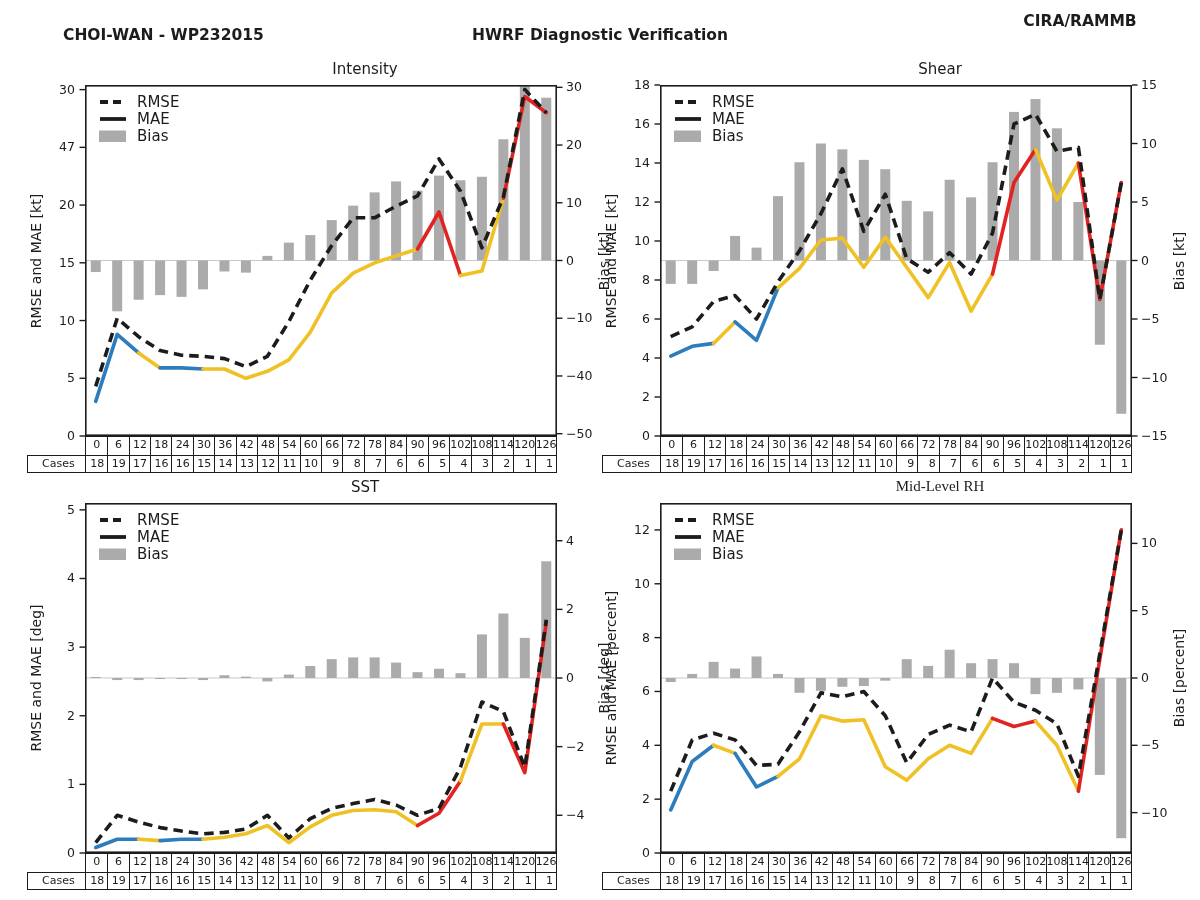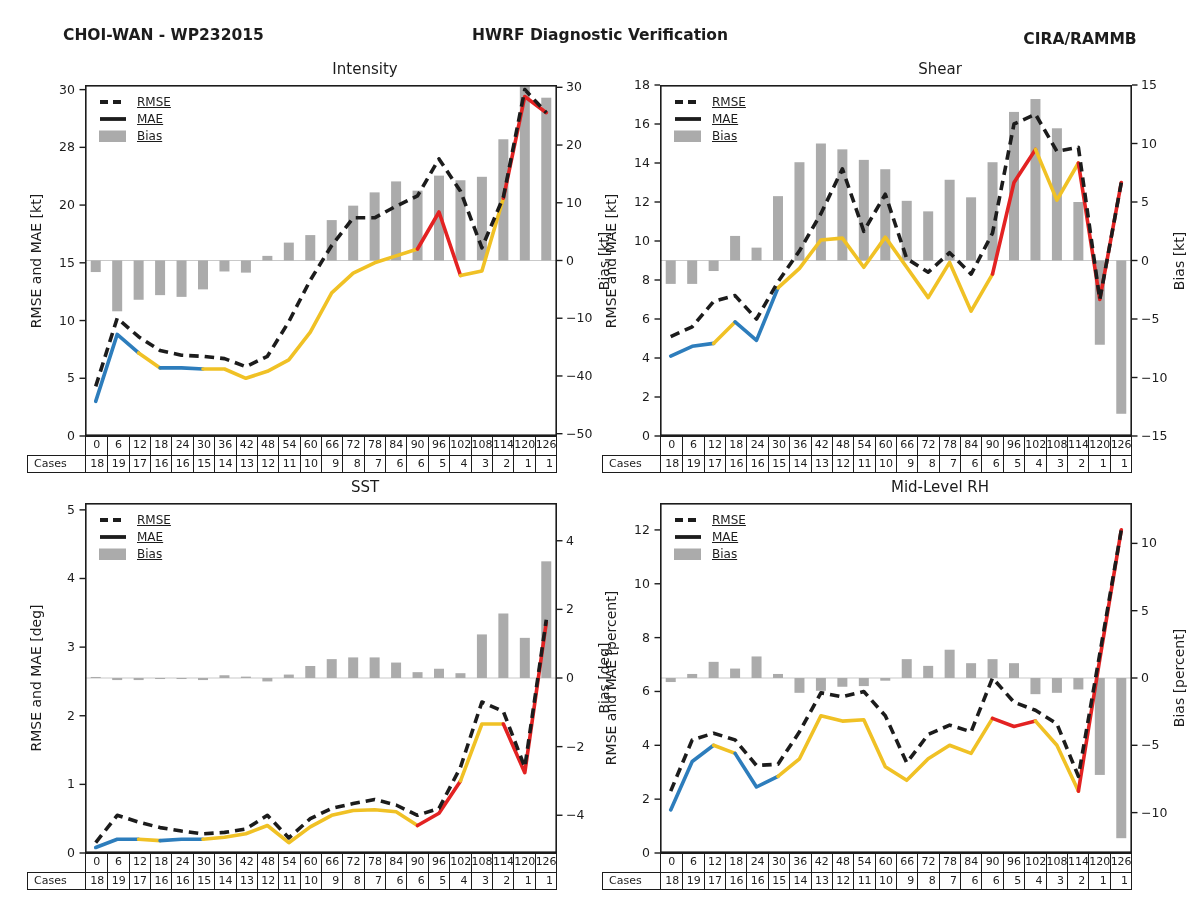--- a/index.html
+++ b/index.html
@@ -7,39 +7,39 @@
        font-family:"DejaVu Sans","Liberation Sans",sans-serif;color:#1c1c1c;}
   .abs{position:absolute;}
   .hdr{font-weight:bold;font-size:15.5px;white-space:nowrap;}
   .panel-title{font-size:15px;text-align:center;white-space:nowrap;transform:translateX(-50%);margin-left:44px;}
   .ytick{font-size:12.5px;line-height:12px;white-space:nowrap;transform:translateY(-50%);}
   .ytick.left{text-align:right;}
   .axlab{font-size:14px;white-space:nowrap;transform:translate(-50%,-50%) rotate(-90deg);}
   .legend{display:flex;flex-direction:column;gap:2px;}
   .legend-row{display:flex;align-items:center;height:15px;}
   .legend-row svg{margin-right:9px;}
-  .legend-row span{font-size:12px;line-height:14px;text-decoration:underline;}
+  .legend-row span{font-size:15px;line-height:14px;}
   .xrow{display:grid;grid-template-columns:repeat(22,1fr);box-sizing:border-box;
         border:1.3px solid #1c1c1c;border-bottom:none;background:#fff;}
   .xrow.cases-vals{border:1.3px solid #1c1c1c;}
   .cell{box-sizing:border-box;border-left:1.2px solid #1c1c1c;font-size:11px;
         line-height:16.5px;text-align:center;overflow:hidden;}
   .cell:first-child{border-left:none;}
   .cell.num{text-align:right;padding-right:3px;}
   .cases-box{box-sizing:border-box;border:1.3px solid #1c1c1c;border-right:none;background:#fff;
-             font-size:11px;line-height:16.5px;padding-left:6px;}
+             font-size:11px;line-height:16.5px;padding-left:14px;}
   svg{display:block;overflow:visible;}
 </style>
 </head>
 <body>
 
 <div id="fig">
   <div class="abs hdr" style="left:63px;top:26px;">CHOI-WAN - WP232015</div>
   <div class="abs hdr" style="left:600px;top:26px;transform:translateX(-50%);">HWRF Diagnostic Verification</div>
-  <div class="abs hdr" style="left:1080px;top:30px;transform:translateX(-50%);">CIRA/RAMMB</div>
+  <div class="abs hdr" style="left:1080px;top:12px;transform:translateX(-50%);">CIRA/RAMMB</div>
 <div class="panel-title" style="position:absolute;left:321px;top:60px;">Intensity</div>
     <svg width="472" height="351" style="position:absolute;left:85px;top:85px;">
       <line x1="0" y1="175.5" x2="472" y2="175.5" stroke="#c9c9c9" stroke-width="1.2"></line>
       <rect x="5.727272727272727" y="175.5" width="10" height="11.546052631578931" fill="#ababab"></rect>
       <rect x="27.18181818181818" y="175.5" width="10" height="50.80263157894737" fill="#ababab"></rect>
       <rect x="48.63636363636363" y="175.5" width="10" height="39.25657894736844" fill="#ababab"></rect>
       <rect x="70.0909090909091" y="175.5" width="10" height="34.63815789473685" fill="#ababab"></rect>
       <rect x="91.54545454545453" y="175.5" width="10" height="36.3700657894737" fill="#ababab"></rect>
       <rect x="113" y="175.5" width="10" height="28.86513157894737" fill="#ababab"></rect>
       <rect x="134.45454545454544" y="175.5" width="10" height="10.96875" fill="#ababab"></rect>
@@ -102,21 +102,21 @@
       <line x1="396.9090909090909" y1="351" x2="396.9090909090909" y2="355.5" stroke="#1c1c1c" stroke-width="1.4"></line>
       <line x1="418.3636363636363" y1="351" x2="418.3636363636363" y2="355.5" stroke="#1c1c1c" stroke-width="1.4"></line>
       <line x1="439.8181818181818" y1="351" x2="439.8181818181818" y2="355.5" stroke="#1c1c1c" stroke-width="1.4"></line>
       <line x1="461.27272727272725" y1="351" x2="461.27272727272725" y2="355.5" stroke="#1c1c1c" stroke-width="1.4"></line>
     </svg>
     <div class="ytick left" style="position:absolute;left:43px;top:436px;width:32px;">0</div>
     <div class="ytick left" style="position:absolute;left:43px;top:378.26973684210526px;width:32px;">5</div>
     <div class="ytick left" style="position:absolute;left:43px;top:320.5394736842105px;width:32px;">10</div>
     <div class="ytick left" style="position:absolute;left:43px;top:262.8092105263158px;width:32px;">15</div>
     <div class="ytick left" style="position:absolute;left:43px;top:205.07894736842104px;width:32px;">20</div>
-    <div class="ytick left" style="position:absolute;left:43px;top:147.3486842105263px;width:32px;">28</div>
+    <div class="ytick left" style="position:absolute;left:43px;top:147.3486842105263px;width:32px;">47</div>
     <div class="ytick left" style="position:absolute;left:43px;top:89.61842105263156px;width:32px;">30</div>
     <div class="ytick" style="position:absolute;left:566px;top:433.6907894736842px;">−50</div>
     <div class="ytick" style="position:absolute;left:566px;top:375.9605263157895px;">−40</div>
     <div class="ytick" style="position:absolute;left:566px;top:318.23026315789474px;">−10</div>
     <div class="ytick" style="position:absolute;left:566px;top:260.5px;">0</div>
     <div class="ytick" style="position:absolute;left:566px;top:202.76973684210526px;">10</div>
     <div class="ytick" style="position:absolute;left:566px;top:145.03947368421052px;">20</div>
     <div class="ytick" style="position:absolute;left:566px;top:87.30921052631578px;">30</div>
     <div class="axlab" style="position:absolute;left:36px;top:260.5px;">RMSE and MAE [kt]</div>
     <div class="axlab" style="position:absolute;left:604px;top:260.5px;">Bias [kt]</div>
@@ -494,21 +494,21 @@
       <div class="cell num">7</div>
       <div class="cell num">6</div>
       <div class="cell num">6</div>
       <div class="cell num">5</div>
       <div class="cell num">4</div>
       <div class="cell num">3</div>
       <div class="cell num">2</div>
       <div class="cell num">1</div>
       <div class="cell num">1</div>
     </div>
-    <div class="panel-title" style="position:absolute;left:896px;top:478px;">Mid-Level RH</div>
+    <div class="panel-title" style="position:absolute;left:896px;top:478px;font-family:Liberation Serif, serif;">Mid-Level RH</div>
     <svg width="472" height="350" style="position:absolute;left:660px;top:503px;">
       <line x1="0" y1="175" x2="472" y2="175" stroke="#c9c9c9" stroke-width="1.2"></line>
       <rect x="5.727272727272727" y="175" width="10" height="4.038461538461547" fill="#ababab"></rect>
       <rect x="27.18181818181818" y="170.96153846153842" width="10" height="4.038461538461576" fill="#ababab"></rect>
       <rect x="48.63636363636363" y="158.84615384615387" width="10" height="16.153846153846132" fill="#ababab"></rect>
       <rect x="70.0909090909091" y="165.57692307692307" width="10" height="9.423076923076934" fill="#ababab"></rect>
       <rect x="91.54545454545453" y="153.46153846153845" width="10" height="21.538461538461547" fill="#ababab"></rect>
       <rect x="113" y="170.96153846153842" width="10" height="4.038461538461576" fill="#ababab"></rect>
       <rect x="134.45454545454544" y="175" width="10" height="14.807692307692292" fill="#ababab"></rect>
       <rect x="155.9090909090909" y="175" width="10" height="12.788461538461519" fill="#ababab"></rect>

